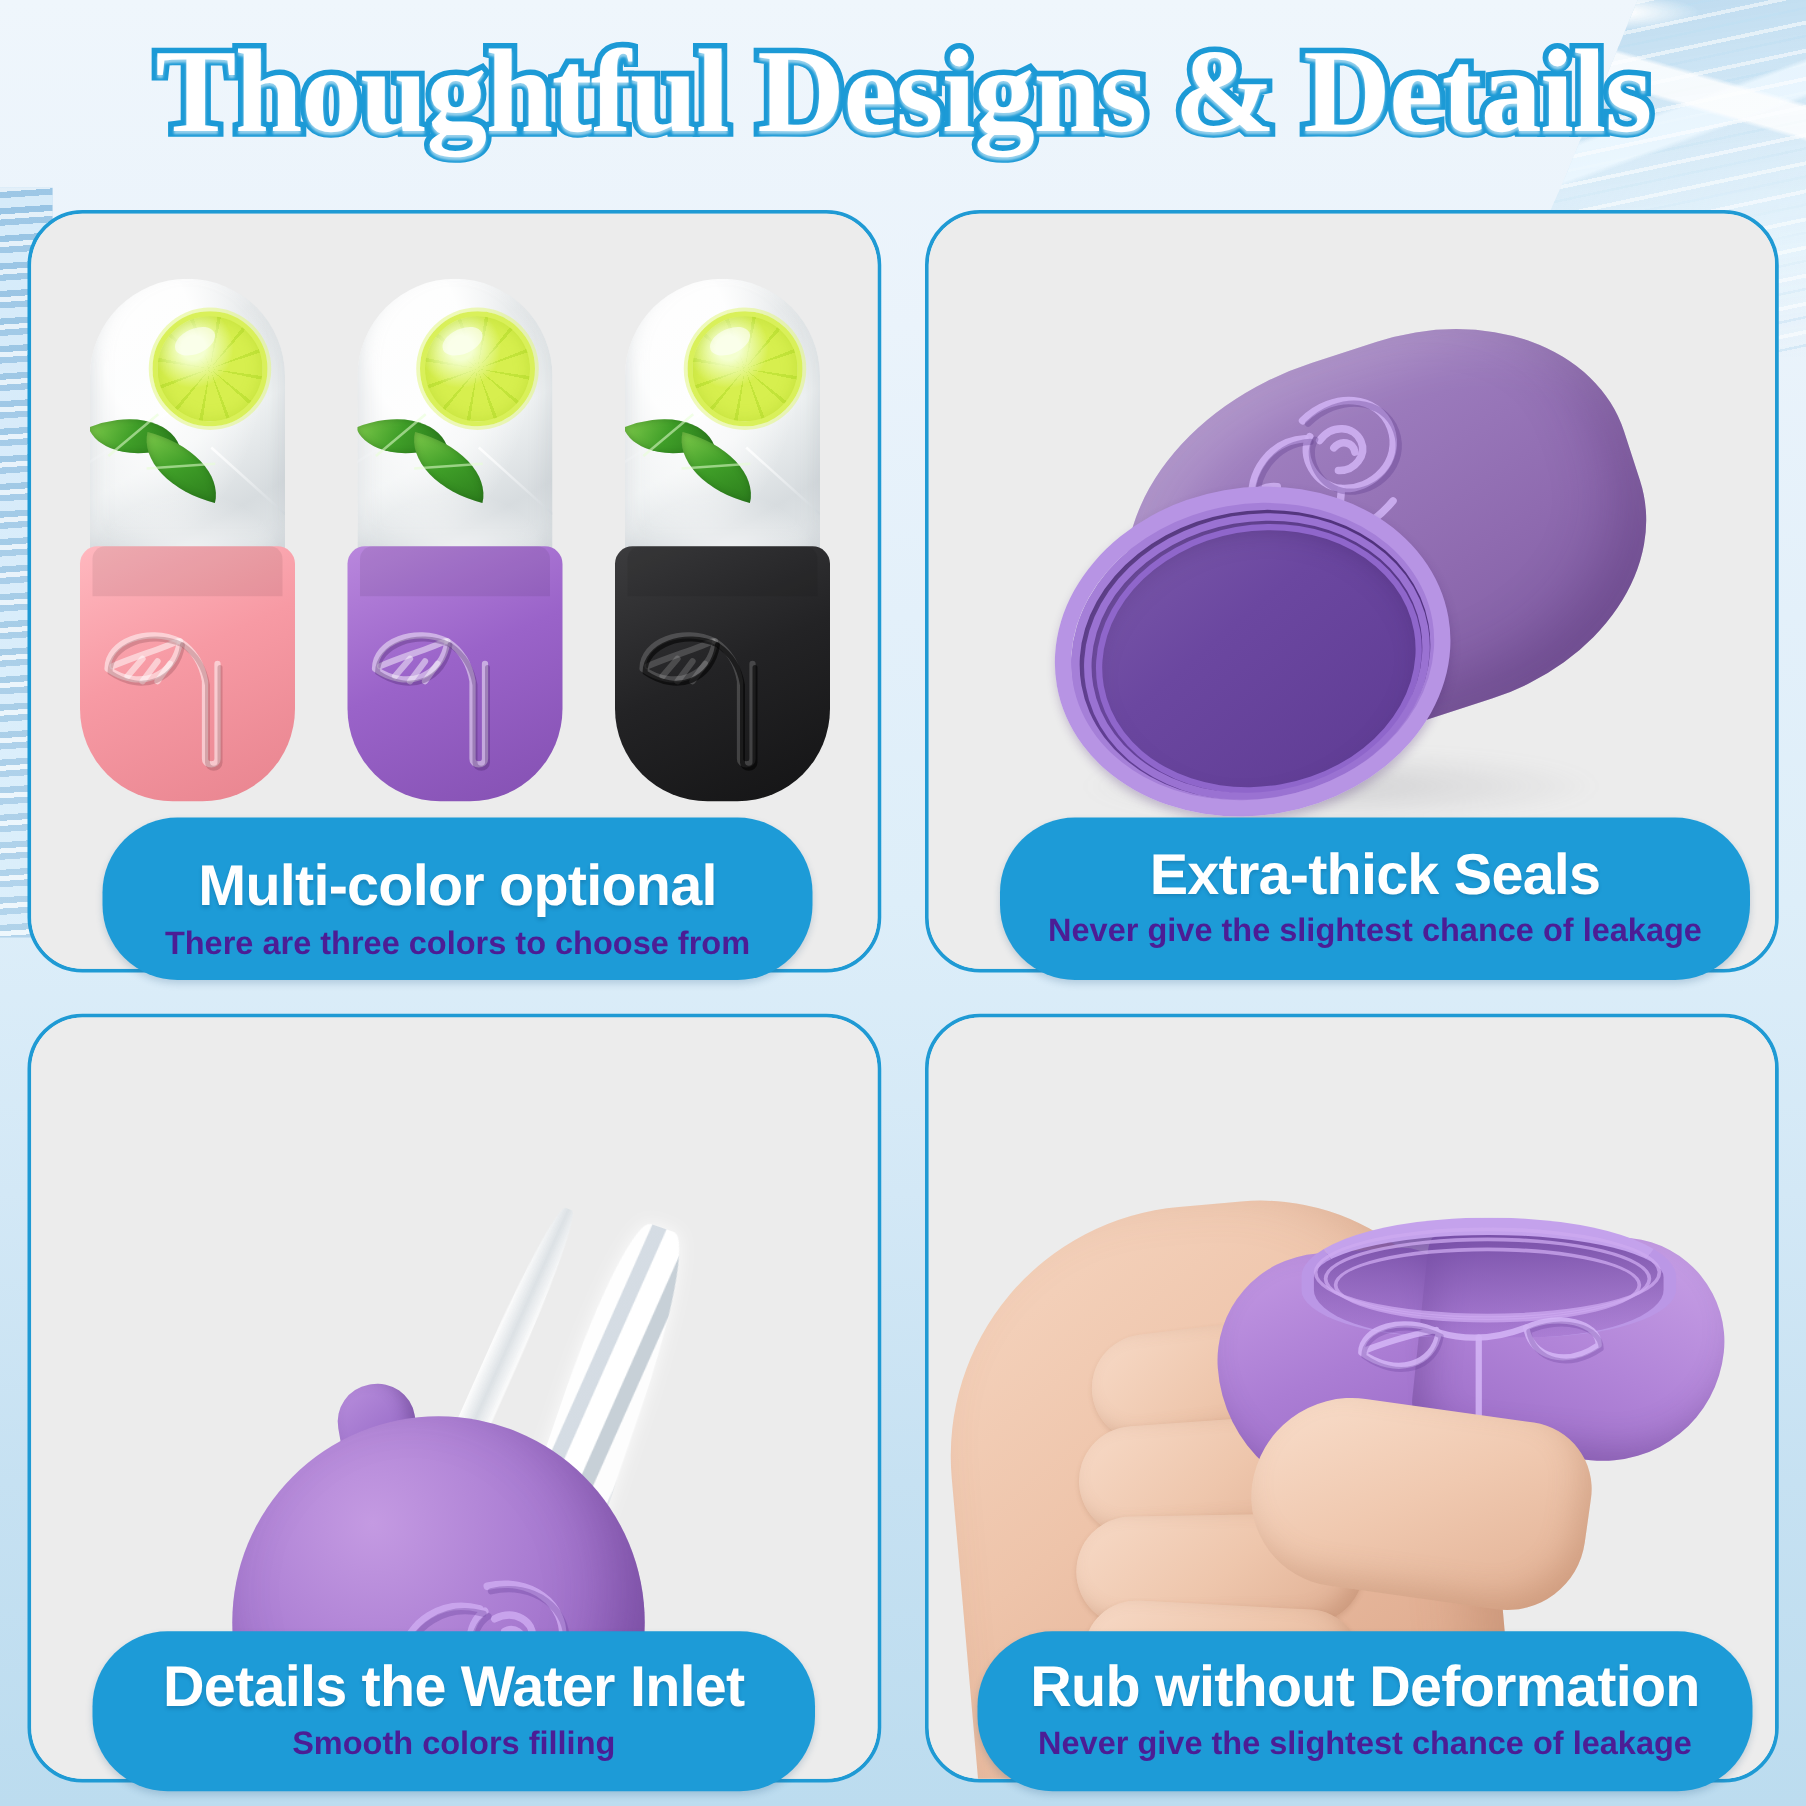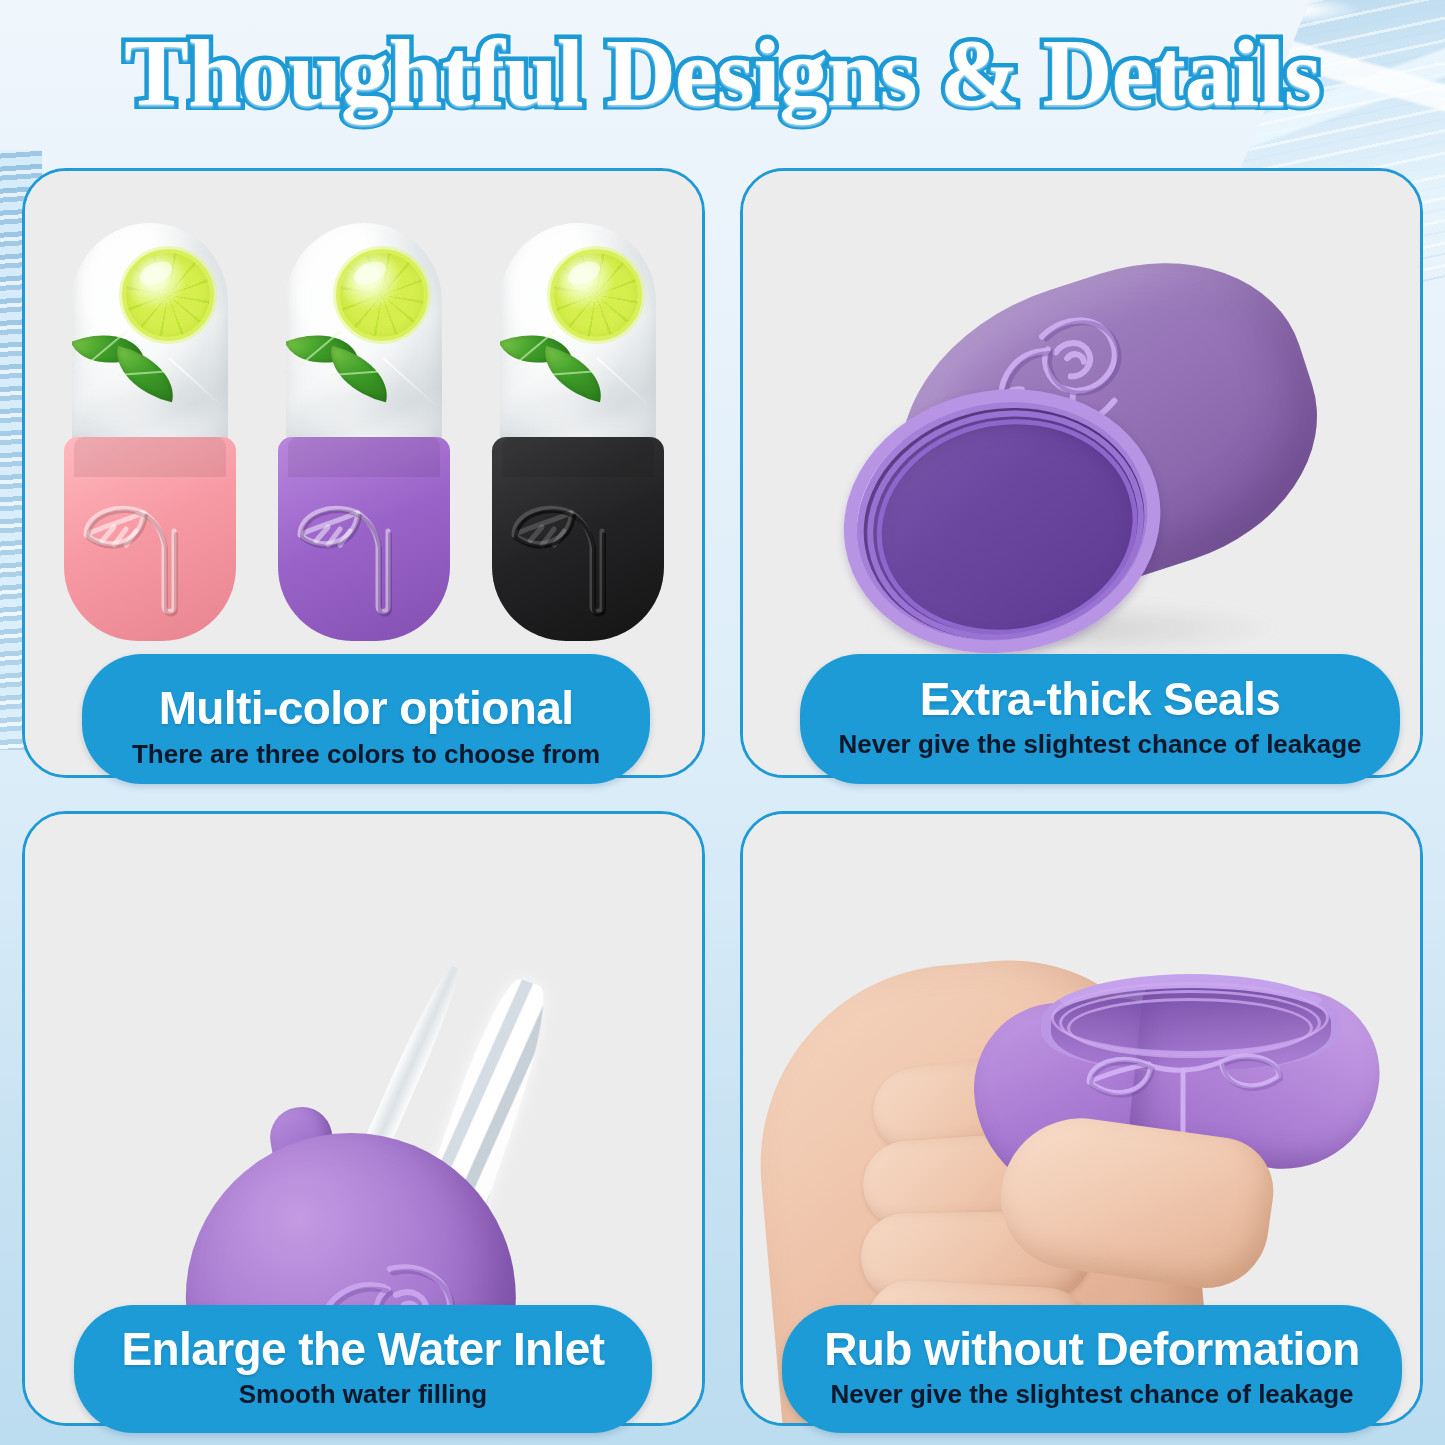--- a/index.html
+++ b/index.html
@@ -113,21 +113,21 @@
   .pill .head{
     color:#ffffff;
     font-weight:700;
     font-size:46px;
     line-height:1.12;
     letter-spacing:-.6px;
     white-space:nowrap;
     text-shadow:0 2px 3px rgba(10,60,95,.22);
   }
   .pill .sub{
-    color:#0f172a;
+    color:#4c1d95;
     font-weight:700;
     font-size:26px;
     line-height:1.2;
     margin-top:4px;
     white-space:nowrap;
   }
   .pill.p1{ left:60px;  top:486px; width:568px; height:130px;justify-content:flex-end; }
   .pill.p2{ left:778px; top:486px; width:600px; height:130px; }
   .pill.p3{ left:52px;  top:1137px; width:578px; height:128px; }
   .pill.p4{ left:760px; top:1137px; width:620px; height:128px;text-align:right; }
@@ -585,22 +585,22 @@
       <div class="head">Multi-color optional</div>
       <div class="sub">There are three colors to choose from</div>
     </div>
 
     <div class="pill p2">
       <div class="head">Extra-thick Seals</div>
       <div class="sub">Never give the slightest chance of leakage</div>
     </div>
 
     <div class="pill p3">
-      <div class="head">Enlarge the Water Inlet</div>
-      <div class="sub">Smooth water filling</div>
+      <div class="head">Details the Water Inlet</div>
+      <div class="sub">Smooth colors filling</div>
     </div>
 
     <div class="pill p4">
       <div class="head">Rub without Deformation</div>
       <div class="sub">Never give the slightest chance of leakage</div>
     </div>
 
   </div>
 </div>
 

